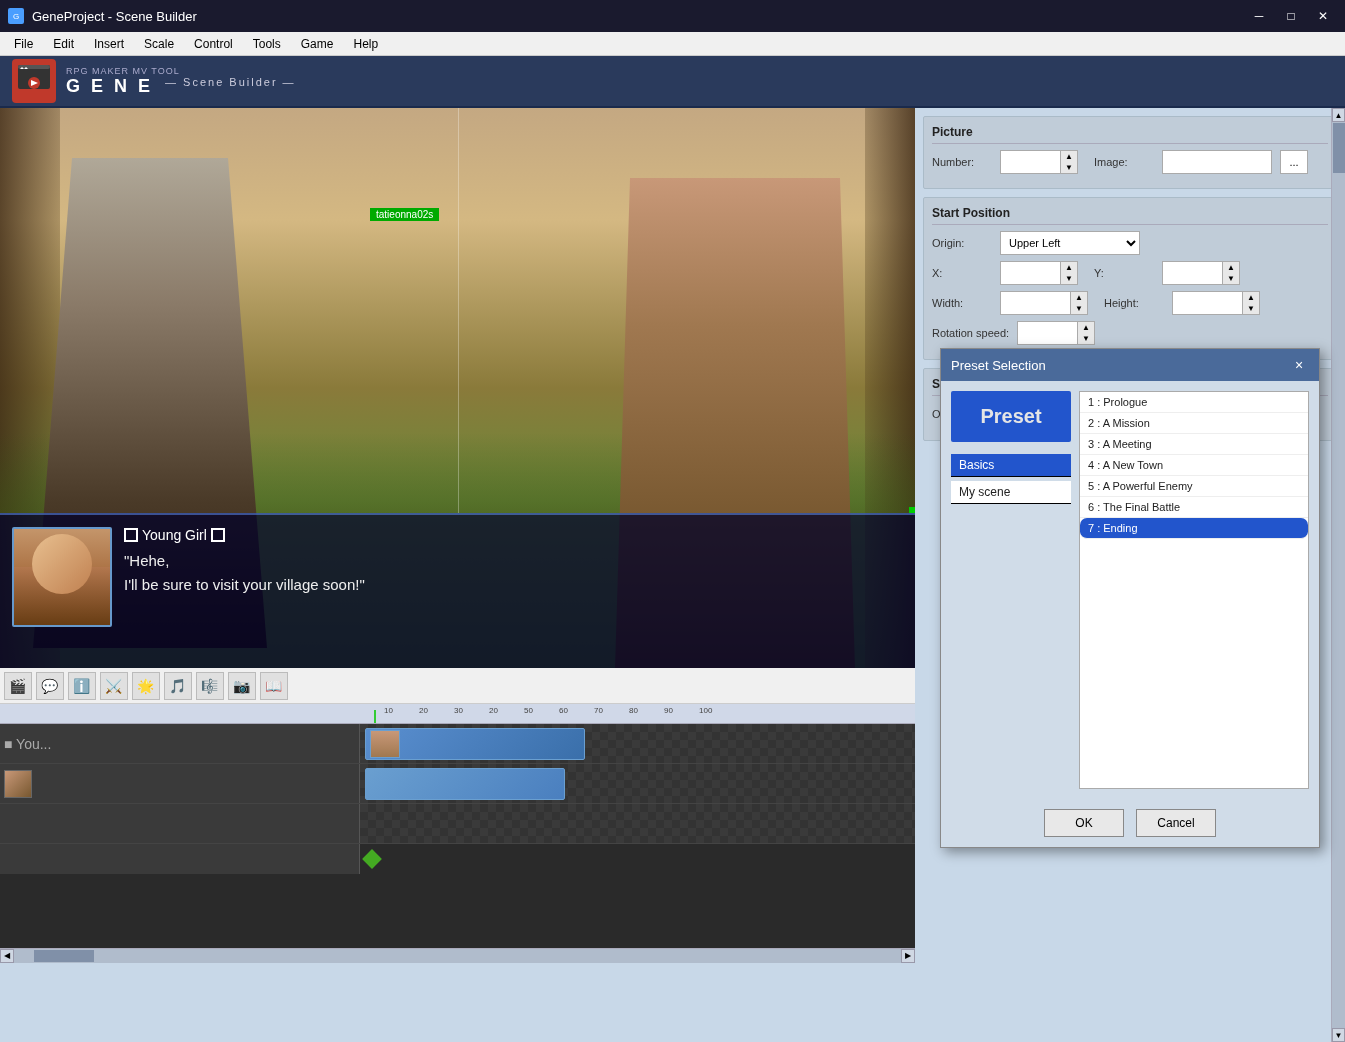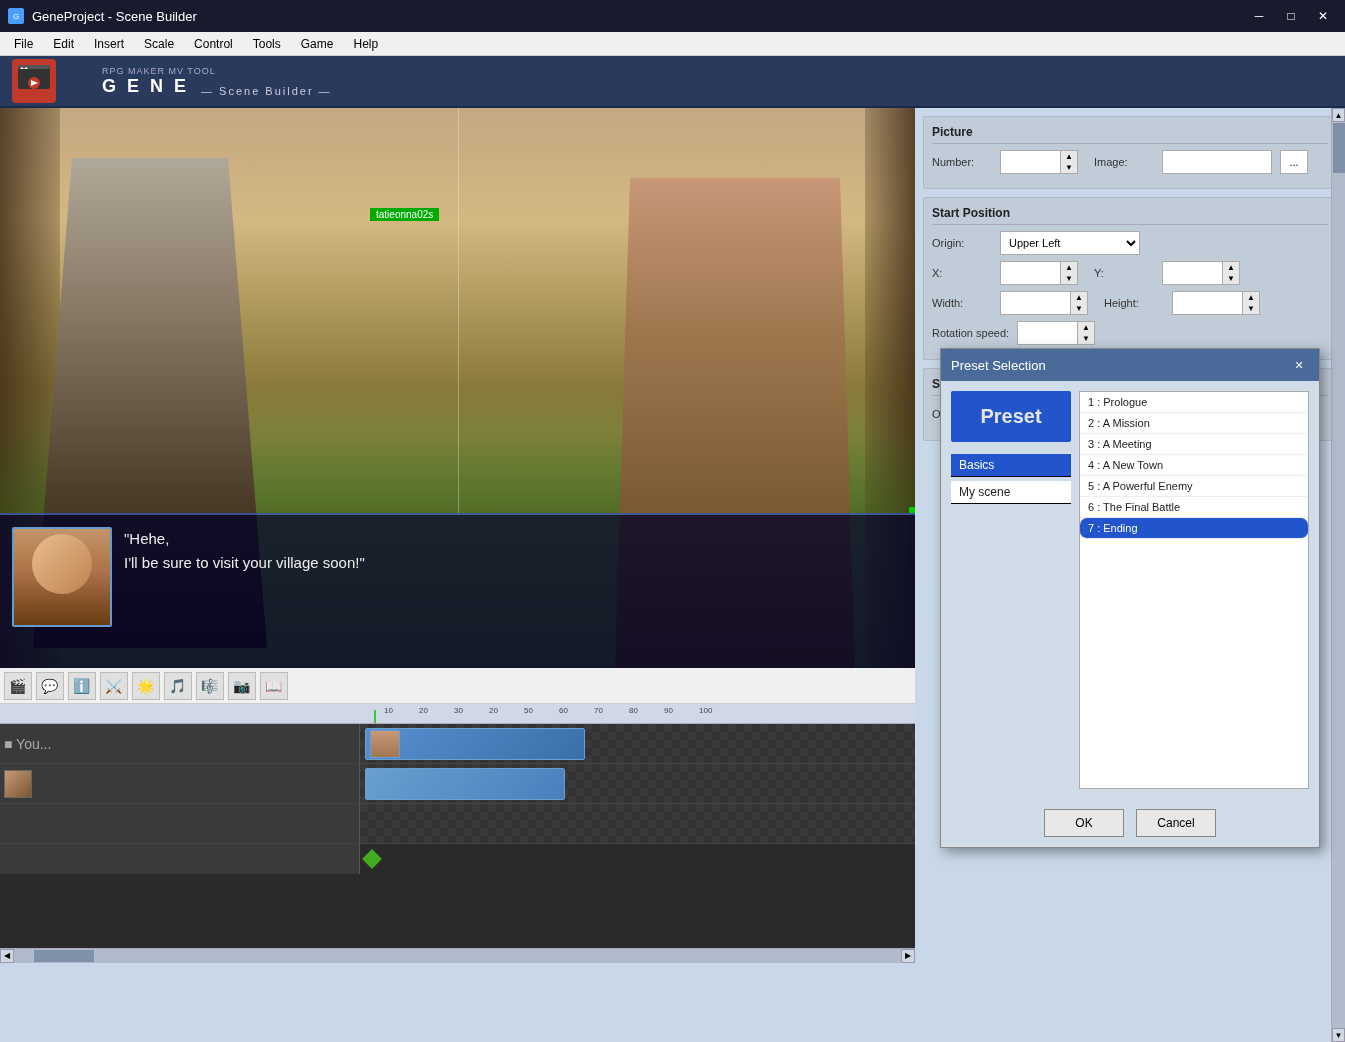--- a/index.html
+++ b/index.html
@@ -19,21 +19,20 @@
     .menu-bar {
       display: flex; align-items: center; background: #f0f0f0; height: 24px; padding: 0 4px;
       border-bottom: 1px solid #ccc;
     }
     .menu-item { padding: 2px 10px; cursor: pointer; font-size: 12px; }
 
     
     .logo-bar {
       display: flex; align-items: center; background: #2a3a5c; height: 52px; padding: 4px 12px;
       border-bottom: 2px solid #1a2a4c;
-      gap: 36px;
     }
     .logo-icon { width: 44px; height: 44px; background: #c0392b; border-radius: 4px; display: flex; align-items: center; justify-content: center; margin-right: 10px; }
     .logo-text { color: white; }
     .logo-subtitle { font-size: 9px; color: #aac; letter-spacing: 1px; }
     .logo-title { font-size: 18px; font-weight: bold; color: #fff; letter-spacing: 3px; }
     .logo-scene { font-size: 11px; color: #ccd; letter-spacing: 2px; margin-left: 8px; }
 
     
     .main-area { display: flex; height: calc(1042px - 32px - 24px - 52px); }
 
@@ -180,21 +179,21 @@
       <rect x="2" y="2" width="32" height="24" fill="#333" rx="2"></rect>
       <rect x="2" y="2" width="32" height="4" fill="#555" rx="2"></rect>
       <polygon points="4,6 6,4 8,6" fill="#fff"></polygon>
       <polygon points="8,6 10,4 12,6" fill="#fff"></polygon>
       <circle cx="18" cy="20" r="6" fill="#c0392b"></circle>
       <polygon points="15,17 15,23 22,20" fill="white"></polygon>
     </svg>
   </div>
   <div class="logo-text">
     <div class="logo-subtitle">RPG MAKER MV TOOL</div>
-    <div style="display:flex; align-items:flex-end; gap:4px;">
+    <div style="display:flex; align-items:flex-start; gap:4px;">
       <span class="logo-title">G E N E</span>
       <span class="logo-scene">— Scene Builder —</span>
     </div>
   </div>
 </div>
 
 <div class="main-area">
 
   <div class="canvas-column">
 
@@ -224,20 +223,25 @@
       <div style="position:absolute; bottom:155px; right:0; width:6px; height:6px; background:#00cc00;"></div>
 
       <div class="dialogue-box">
         <div class="dialogue-portrait">
           <div class="dialogue-portrait-inner">
             <div style="position:absolute; bottom:0; left:0; right:0; height:60%; background:linear-gradient(180deg, rgba(180,120,80,0.8), rgba(100,60,20,0.9));"></div>
             <div style="position:absolute; top:5px; left:50%; transform:translateX(-50%); width:60px; height:60px; background:linear-gradient(135deg, #e8c090, #c08050); border-radius:50%;"></div>
           </div>
         </div>
         <div class="dialogue-content">
+          <div class="dialogue-name">
+            <span class="cursor-box"></span>
+            <span>Young Girl</span>
+            <span class="cursor-box"></span>
+          </div>
           <div class="dialogue-text">
             <div>"Hehe,</div>
             <div>I'll be sure to visit your village soon!"</div>
           </div>
         </div>
       </div>
     </div>
 
     <div class="timeline-area">
 

